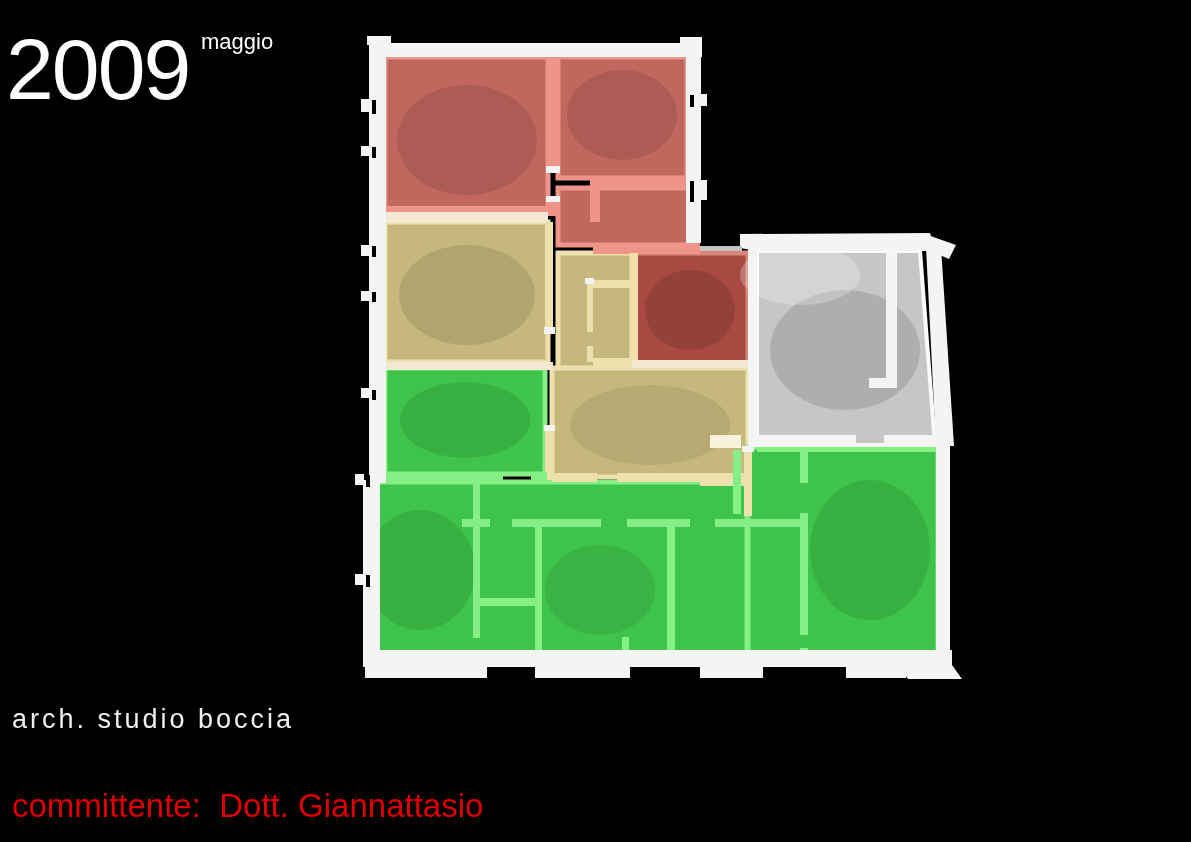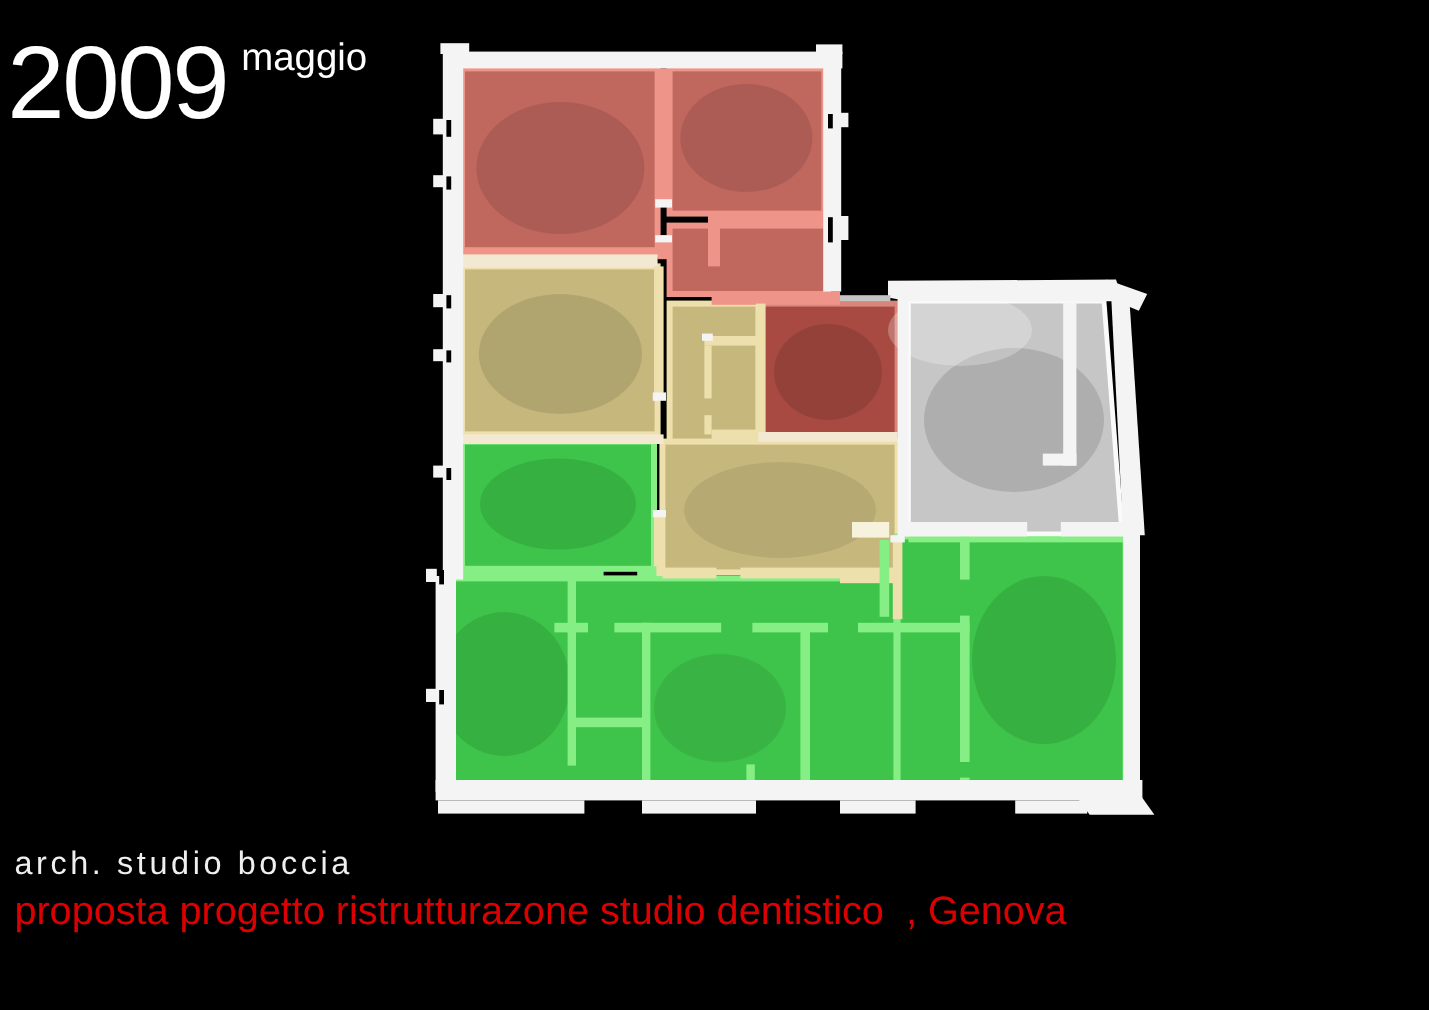--- a/index.html
+++ b/index.html
@@ -1,18 +1,18 @@
 <!DOCTYPE html>
 <html style="--background: #000000; --title_white: #ffffff; --genova_red: #ee0000; --footer_red: #dd0000; --wall_white: #f4f4f4; --salmon_room: #c0675e; --salmon_wall: #ef9488; --darkred_room: #a84a41; --tan_room: #c6b87c; --tan_wall: #eee0ac; --green_room: #3ec44a; --green_wall: #85ee85; --gray_room: #c6c6c6;"><head>
 <meta charset="utf-8">
 <style>
   html,body{margin:0;padding:0;background:#000;width:1191px;height:842px;overflow:hidden;}
   .board{position:relative;width:1191px;height:842px;background:var(--background,#000);font-family:"Liberation Sans",sans-serif;}
   .year{position:absolute;left:6px;top:26px;font-size:86px;line-height:1;font-weight:300;letter-spacing:-2px;color:var(--title_white,#fff);}
-  .month{position:absolute;left:201px;top:31px;font-size:32px;line-height:1;color:var(--title_white,#fff);}
+  .month{position:absolute;left:201px;top:31px;font-size:22px;line-height:1;color:var(--title_white,#fff);}
   .city{position:absolute;left:197px;top:61px;font-size:46px;line-height:1;color:var(--genova_red,#e00);}
   .arch{position:absolute;left:12px;top:704px;font-size:27px;letter-spacing:3px;color:#efefef;white-space:pre;}
   .project{position:absolute;left:12px;top:740px;font-size:33px;color:var(--footer_red,#d00);white-space:pre;}
   .client{position:absolute;left:12px;top:787px;font-size:33px;color:var(--footer_red,#d00);white-space:pre;}
   svg.plan{position:absolute;left:0;top:0;filter:blur(.45px);}
   .wwall{fill:var(--wall_white,#f4f4f4);}
   .slit{fill:#000;}
   .salmon-room{fill:var(--salmon_room,#c0675e);stroke:var(--salmon_wall,#ef9488);stroke-width:5;}
   .salmon-wall{fill:var(--salmon_wall,#ef9488);}
   .darkred-room{fill:var(--darkred_room,#a84a41);stroke:#d8857a;stroke-width:5;}
@@ -163,14 +163,14 @@
       <rect class="wwall" x="355" y="474" width="9" height="11"></rect>
       <rect class="wwall" x="355" y="574" width="9" height="11"></rect>
       <rect class="slit" x="690" y="95" width="4" height="12"></rect>
       <rect class="slit" x="690" y="181" width="4" height="21"></rect>
       <rect class="wwall" x="699" y="94" width="8" height="12"></rect>
       <rect class="wwall" x="699" y="180" width="8" height="20"></rect>
     </g>
   </svg>
 
   <div class="arch">arch. studio boccia</div>
-  <div class="project">proposta progetto ristrutturazone studio dentistico  , Genova</div>
+  <div class="client">committente:  Dott. Giannattasio</div>
 </div>
 
 </body></html>

